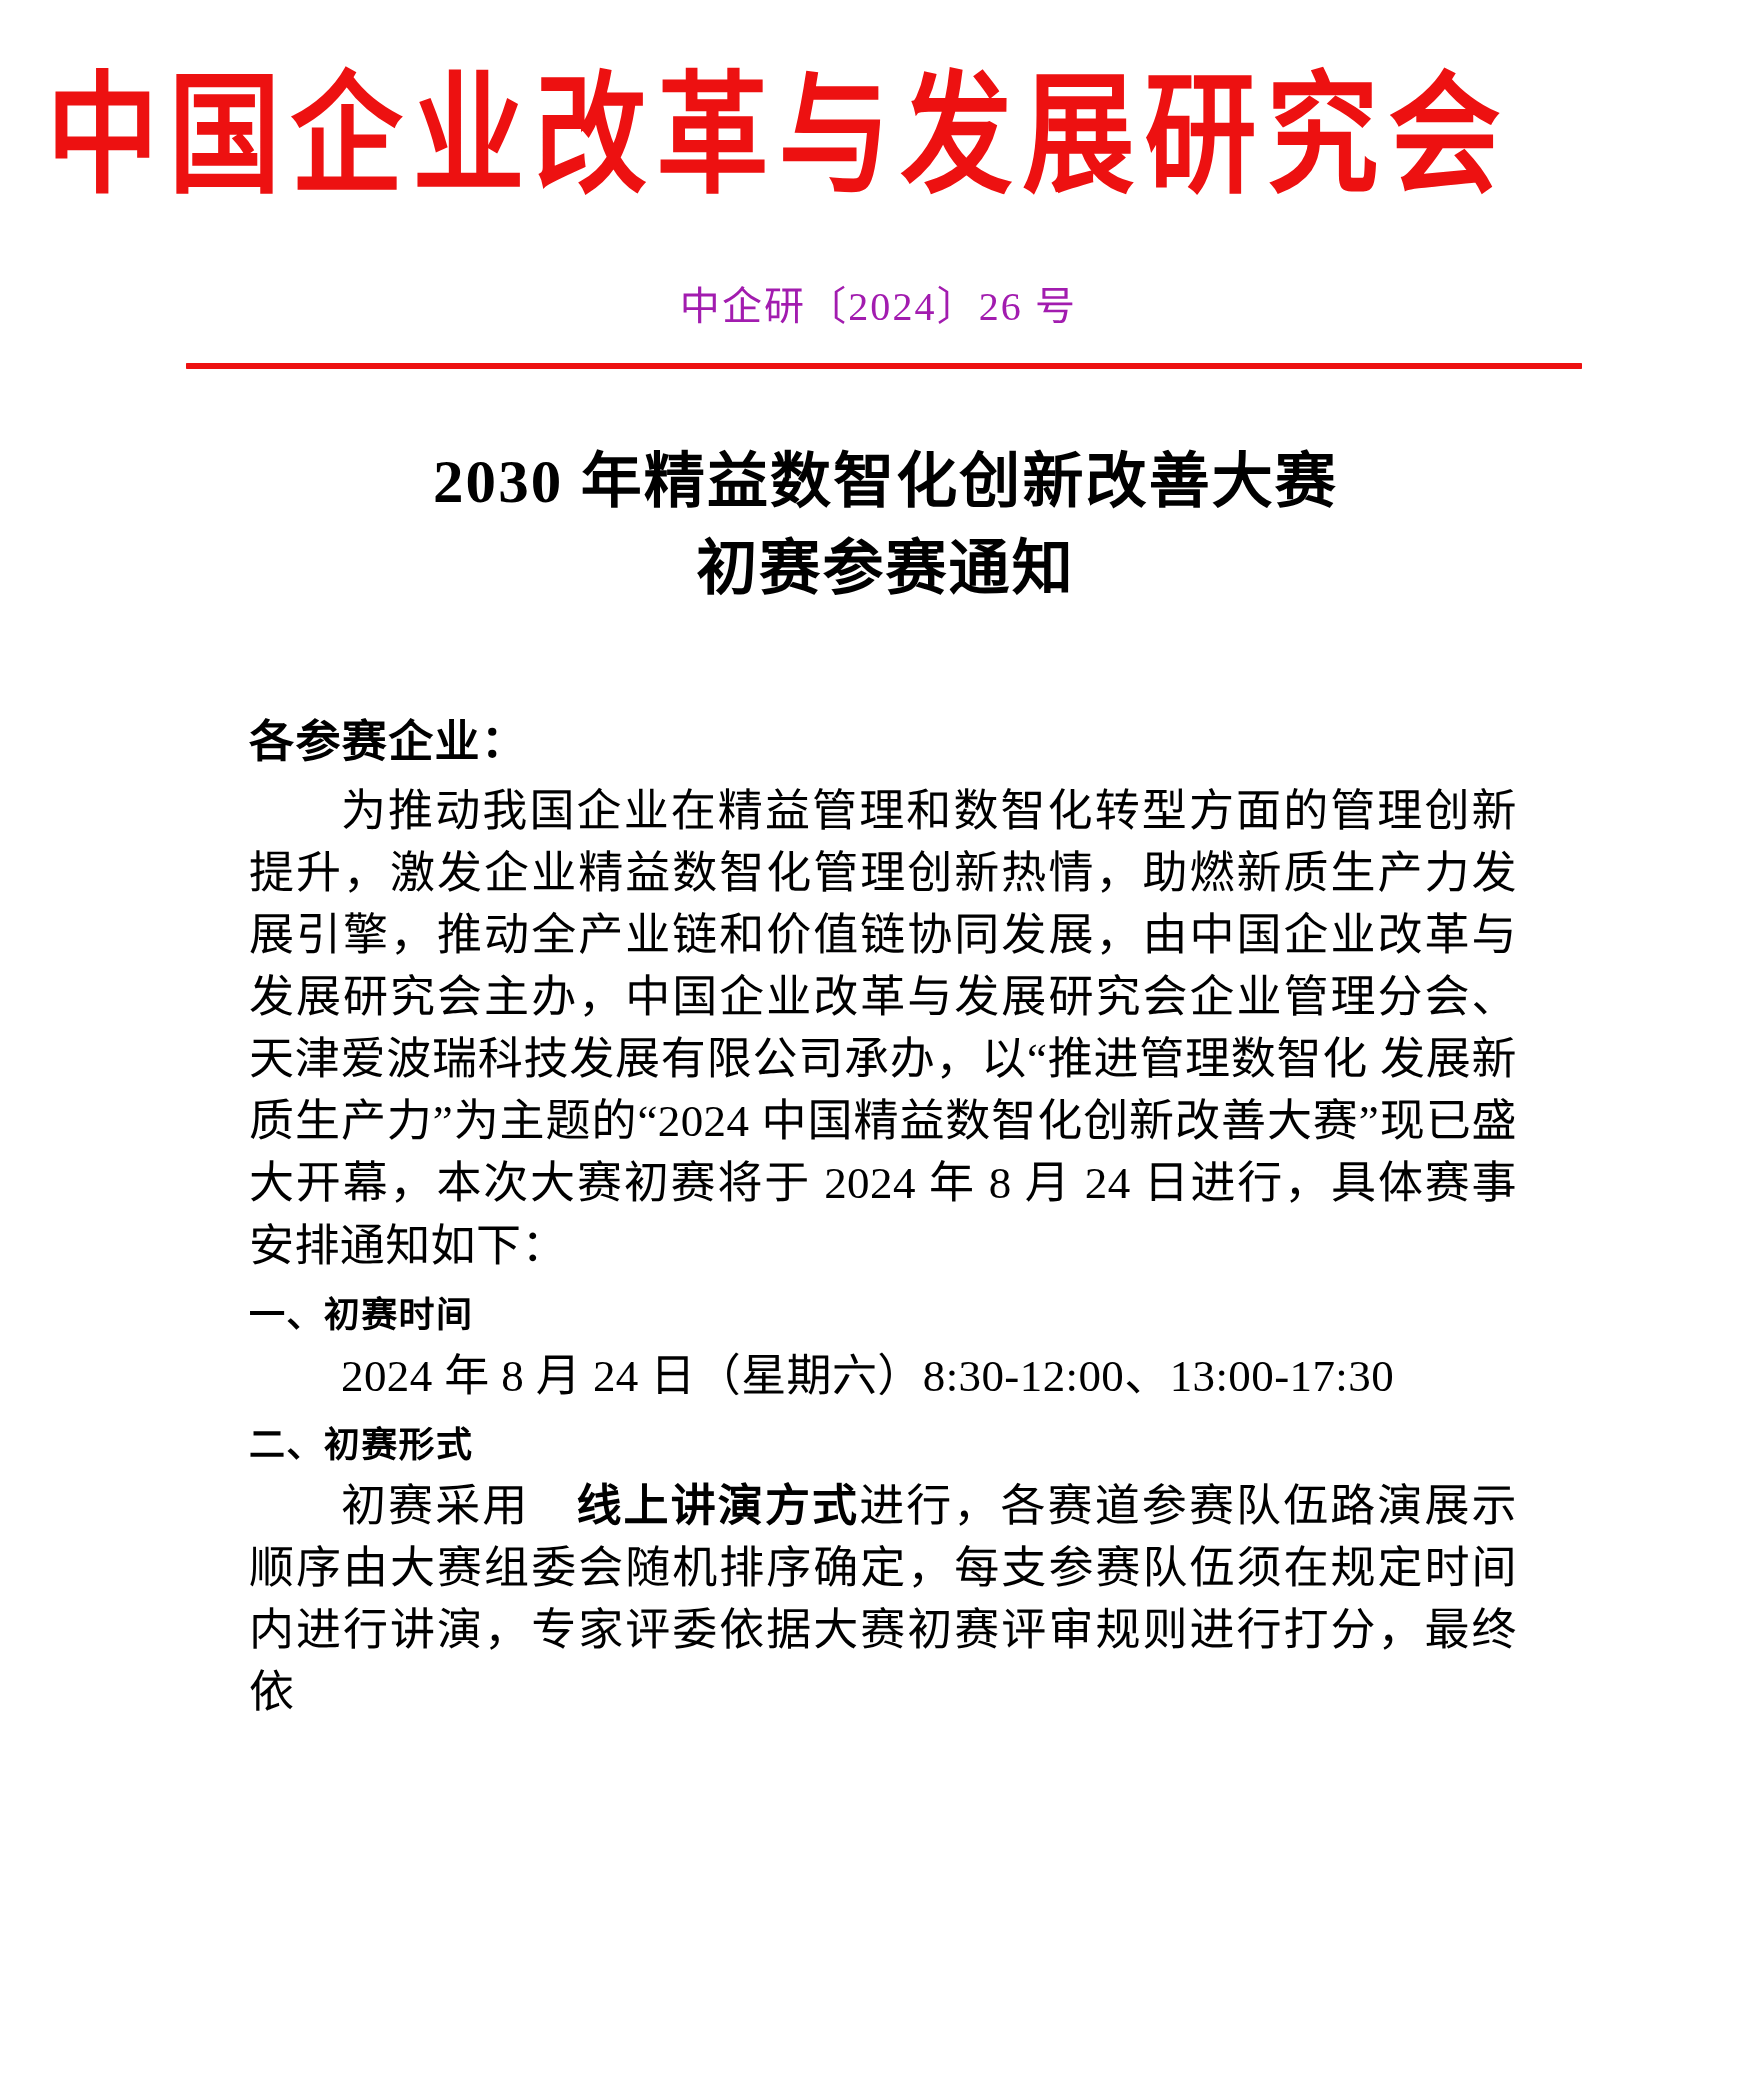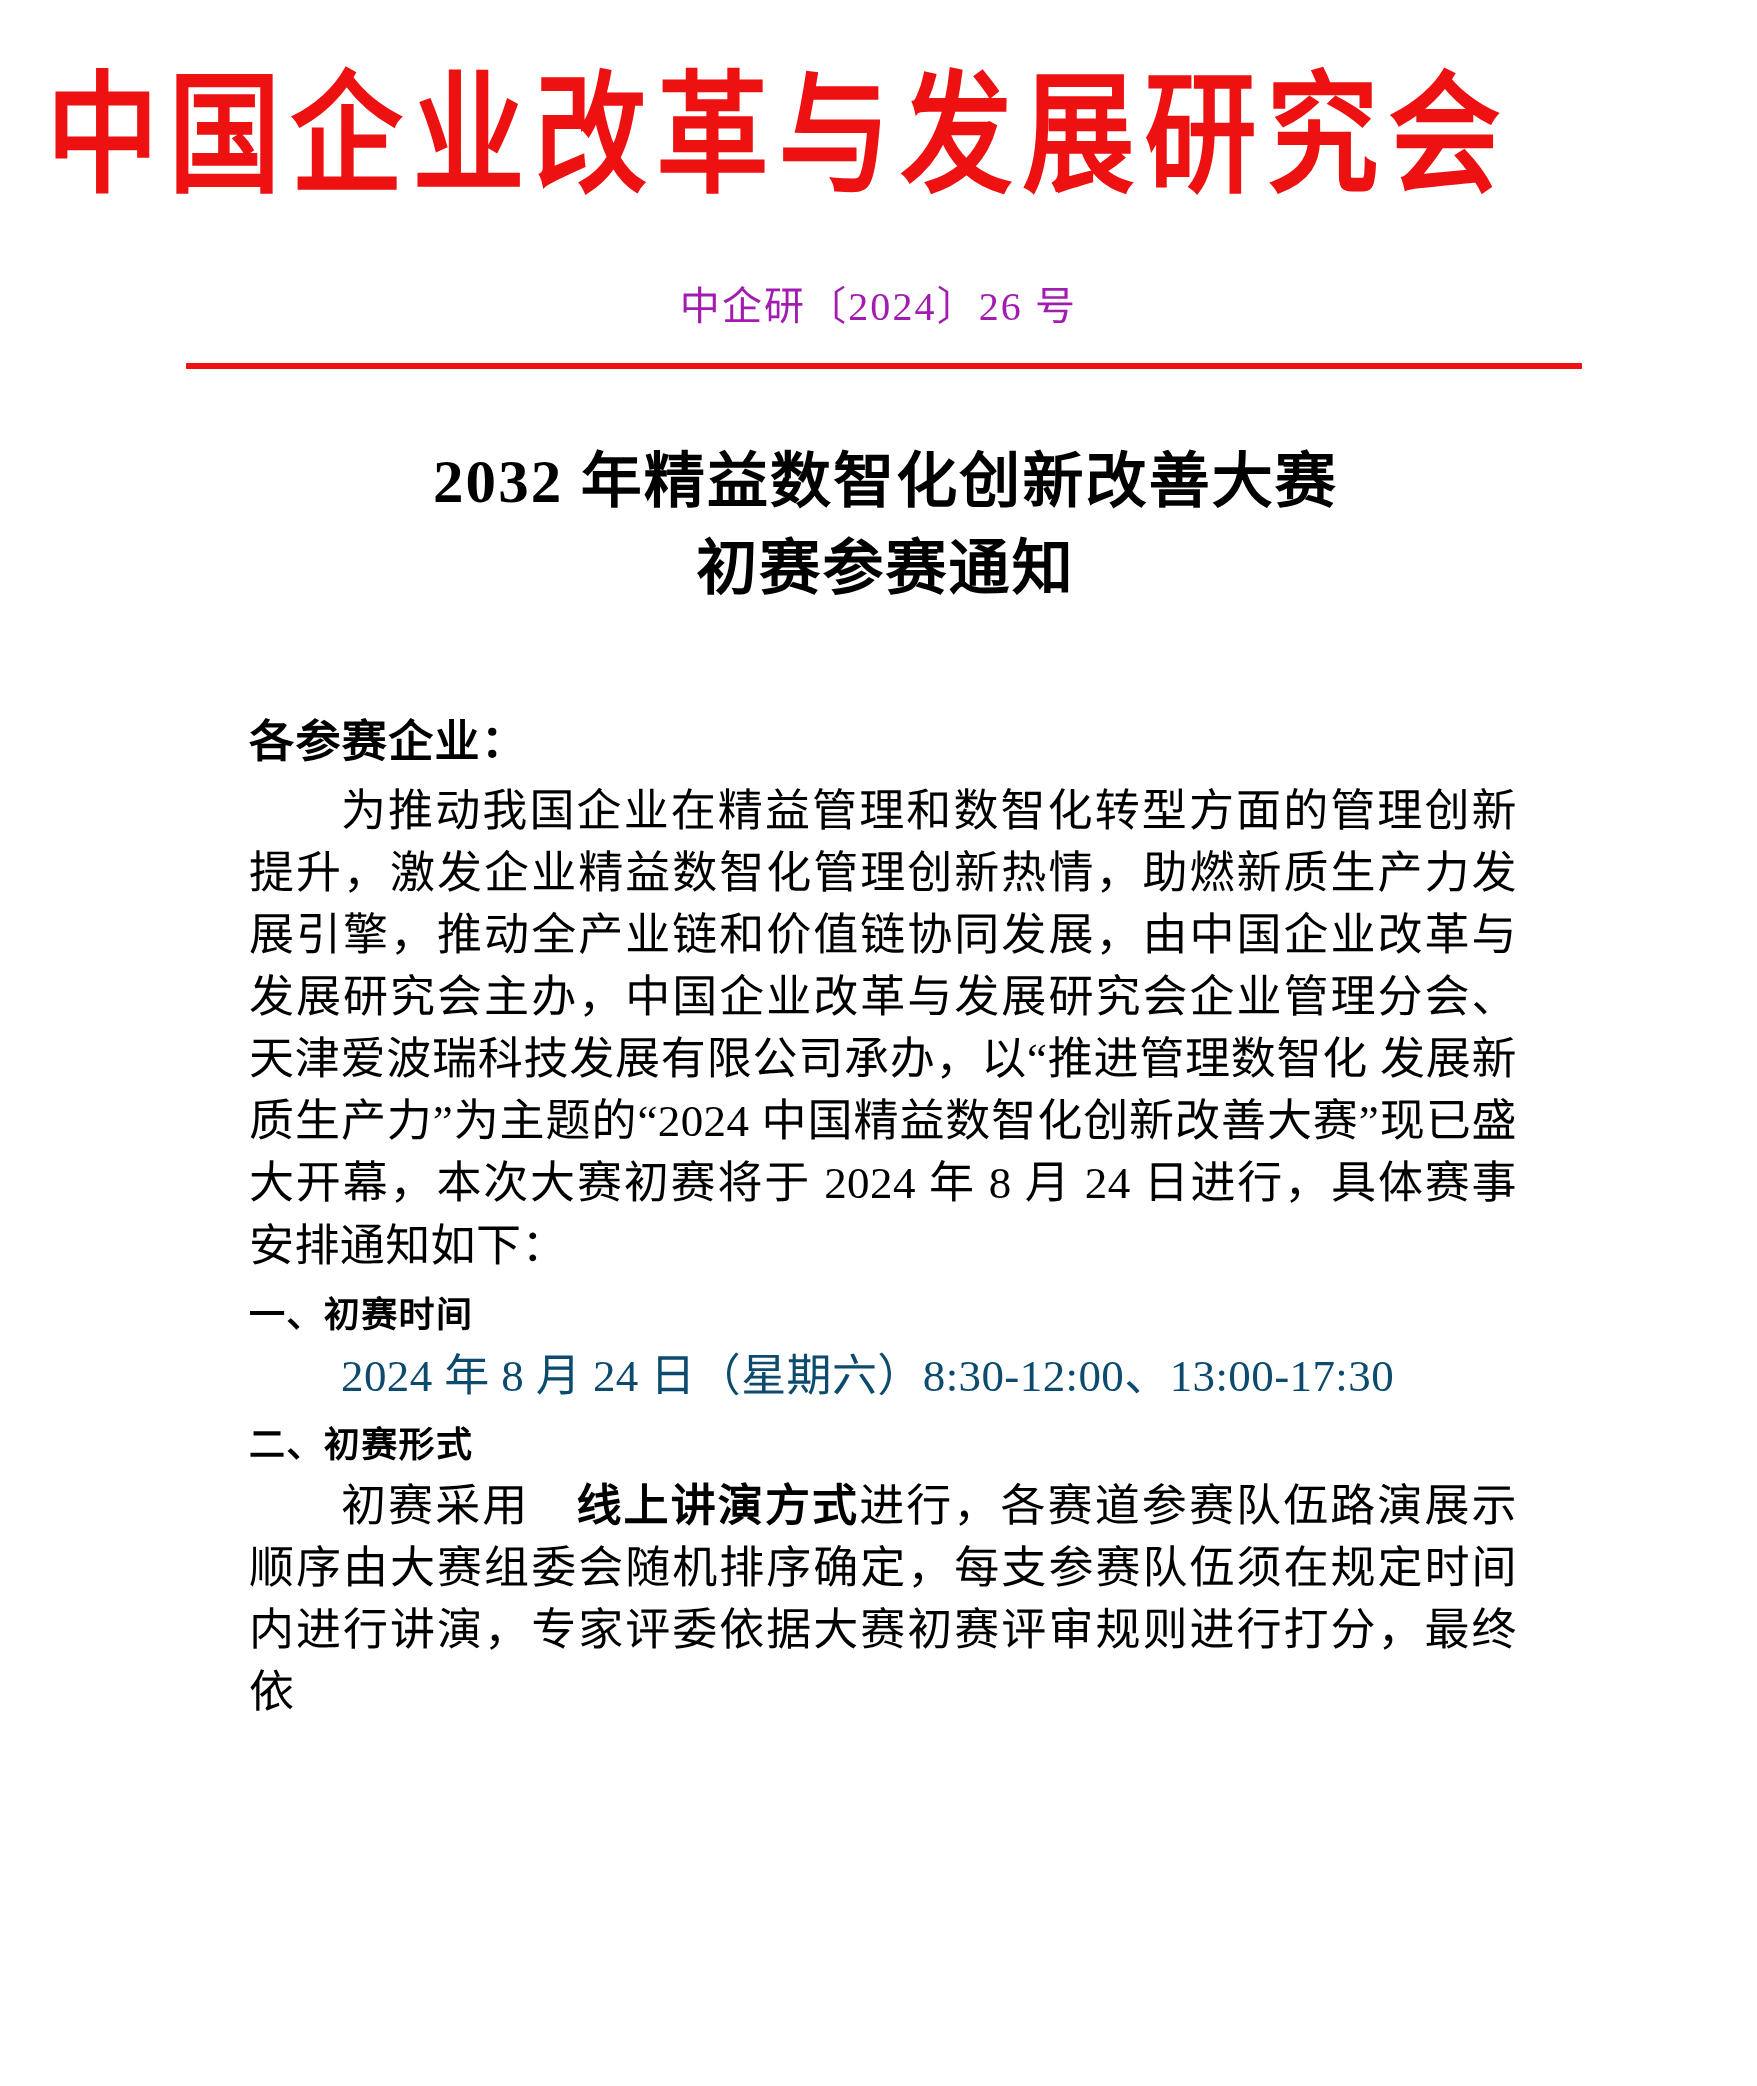--- a/index.html
+++ b/index.html
@@ -132,21 +132,21 @@
     margin: 14px 0 4.3px 0;
     color: #000000;
   }
 
   .detail-line {
     font-family: "Liberation Serif", "DejaVu Serif", serif;
     font-size: 45px;
     line-height: 1.38;
     letter-spacing: 0.4px;
     margin: 0;
-    color: #0c4a6e;
+    color: #000000;
     text-indent: 92px;
   }
 
   .emph {
     font-weight: bold;
     margin-left: 47px;
   }
 </style>
 </head>
 <body>
@@ -155,21 +155,21 @@
 
   <div class="masthead">
     <div class="masthead-title">中国企业改革与发展研究会</div>
   </div>
 
   <div class="doc-number">中企研〔2024〕26 号</div>
 
   <div class="red-rule"></div>
 
   <div class="doc-title">
-    <span class="doc-title-line">2032 年精益数智化创新改善大赛</span>
+    <span class="doc-title-line">2030 年精益数智化创新改善大赛</span>
     <span class="doc-title-line">初赛参赛通知</span>
   </div>
 
   <div class="body-area">
 
     <p class="salutation">各参赛企业：</p>
 
     <p class="para">为推动我国企业在精益管理和数智化转型方面的管理创新提升，激发企业精益数智化管理创新热情，助燃新质生产力发展引擎，推动全产业链和价值链协同发展，由中国企业改革与发展研究会主办，中国企业改革与发展研究会企业管理分会、天津爱波瑞科技发展有限公司承办，以“推进管理数智化 发展新质生产力”为主题的“2024 中国精益数智化创新改善大赛”现已盛大开幕，本次大赛初赛将于 2024 年 8 月 24 日进行，具体赛事安排通知如下：</p>
 
     <h2 class="section-heading">一、初赛时间</h2>

